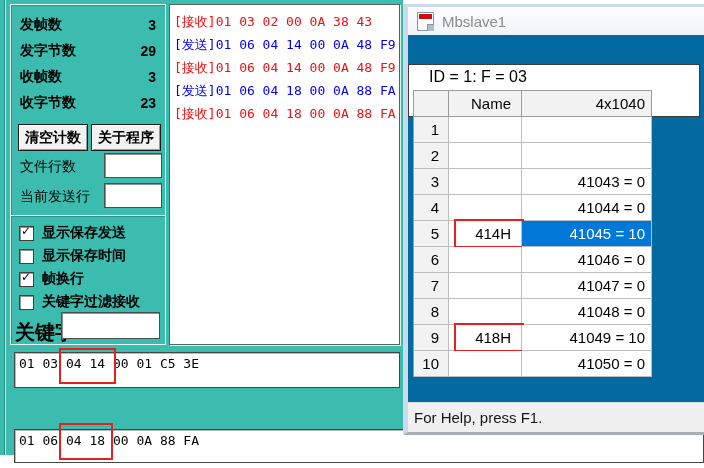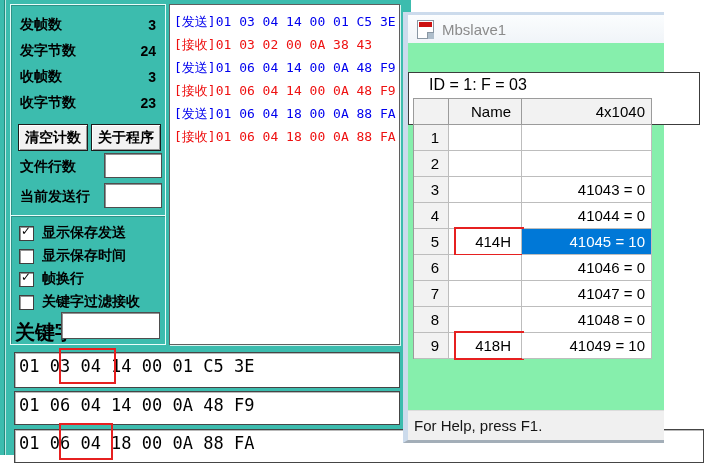--- a/index.html
+++ b/index.html
@@ -3,38 +3,38 @@
 <meta charset="utf-8">
 <style>
   * { margin:0; padding:0; }
   body { background:#fff; }
   #screen {
     position:relative; width:704px; height:468px; background:#ffffff;
     font-family:"Liberation Sans","DejaVu Sans",sans-serif; overflow:hidden;
   }
 
   
-  .teal { position:absolute; left:0; top:0; width:403px; height:455px; background:#3cbcae;padding-left:8px; }
+  .teal { position:absolute; left:0; top:0; width:403px; height:455px; background:#3cbcae; }
   .groove { position:absolute; left:4px; top:0; width:1px; height:100%; background:#27897e; box-shadow:1px 0 0 #bfeae4; }
 
   .gbox { position:absolute; border:1px solid #e9fdfa; box-shadow: inset 1px 1px 0 rgba(0,0,0,0.22); }
   .stats-group { left:10px; top:4px; width:154px; height:210px; }
   .opts-group  { left:10px; top:215px; width:154px; height:128px; }
 
   .stat-row { position:absolute; left:9px; right:9px; height:20px; display:flex; justify-content:space-between; align-items:center; font-size:14px; font-weight:700; color:#000; }
   .sr0{top:10px}.sr1{top:36px}.sr2{top:62px}.sr3{top:88px}
 
   .btn { position:absolute; top:119px; height:27px; background:#f2f2f2; border:1px solid #1c1c1c;
          box-shadow: inset 1px 1px 0 #ffffff, inset -1px -1px 0 #9a9a9a;
          font-family:Liberation Sans, sans-serif; font-weight:700; font-size:14px; color:#000;
          display:flex; align-items:center; justify-content:center; cursor:default; }
   .btn-clear { left:7px;  width:70px; }
   .btn-about { left:80px; width:70px; }
 
-  .flabel { position:absolute; left:9px; font-size:14px; font-weight:700; color:#000; }
+  .flabel { position:absolute; left:9px; font-size:14px; font-weight:400; color:#000; }
   .fl1 { top:153px; } .fl2 { top:183px; }
   .fin { position:absolute; width:58px; height:25px; background:#fff; border:1px solid #4e4e4e;
          box-shadow: inset 1px 1px 0 #919191; box-sizing:border-box; font-size:13px; padding:0 3px; }
   .fin1 { left:93px; top:148px; } .fin2 { left:93px; top:178px; }
 
   .cb-row { position:absolute; left:8px; display:flex; align-items:center; gap:8px; font-size:14px; font-weight:700; color:#000; height:16px; }
   .cbr0{top:9px}.cbr1{top:32px}.cbr2{top:55px}.cbr3{top:78px}
   .cb { width:13px; height:13px; background:#fff; border:1px solid #3f3f3f; box-shadow: inset 1px 1px 0 #949494; position:relative; flex:none; }
   .cb.checked::after { content:"✓"; position:absolute; left:1px; top:-3px; font-size:12px; font-weight:900; color:#000; }
   .kw-label { position:absolute; left:4px; top:103px; font-size:20px; font-weight:700; color:#000; }
@@ -42,32 +42,32 @@
            box-shadow: inset 1px 1px 0 #919191; box-sizing:border-box; font-size:13px; padding:0 3px; }
 
   .log { position:absolute; left:169px; top:4px; width:231px; height:341px; background:#fff;
          border:1px solid #5f5f5f; box-shadow:1px 1px 0 #d8f5f0; box-sizing:border-box;
          padding:5px 0 0 4px; font-family:"DejaVu Sans Mono",monospace; font-size:13px; line-height:23px; white-space:nowrap; overflow:hidden; }
   .log .send { color:#0000ee; }
   .log .recv { color:#ee1111; }
 
   
   .hexbox { position:absolute; background:#fff; border:1px solid #454545; box-shadow: inset 1px 1px 0 #b9b9b9;
-            box-sizing:border-box; font-family:"DejaVu Sans Mono",monospace; font-size:17px; color:#000;
+            box-sizing:border-box; font-family:"DejaVu Sans Mono",monospace; font-size:13px; color:#000;
             padding:3px 0 0 4px; white-space:nowrap; }
   .hb1 { left:14px; top:352px; width:386px; height:36px; }
   .hb2 { left:14px; top:391px; width:386px; height:34px; }
   .hb3 { left:14px; top:429px; width:690px; height:34px; }
 
   .ann { position:absolute; border:2px solid #e62020; z-index:6; pointer-events:none; }
   .ann1 { left:59px; top:348px; width:53px; height:32px; }
   .ann3 { left:59px; top:423px; width:50px; height:33px; }
 
   
-  .win { position:absolute; left:403px; top:12px; width:261px; height:431px; background:#86efac;
+  .win { position:absolute; left:403px; top:4px; width:301px; height:431px; background:#0369a1;
          border-left:5px solid #ccdbec; border-bottom:3px solid #a3aeb8; box-sizing:border-box; z-index:5; }
   .win-topframe { position:absolute; left:0; top:0; right:0; height:3px; background:#ccdbec; }
   .titlebar { position:absolute; left:0; top:3px; right:0; height:28px;
               background:linear-gradient(#fbfdfe,#f0f4f8); display:flex; align-items:center; padding-left:9px; box-sizing:border-box; }
   .docicon { width:15px; height:17px; background:#fff; border:1px solid #8a97a3; position:relative; flex:none; }
   .docicon::before { content:""; position:absolute; left:1px; top:1px; right:1px; height:5px; background:#cc1111; }
   .docicon::after  { content:""; position:absolute; right:-1px; bottom:-1px; width:6px; height:6px; background:#aebecb; border-left:1px solid #8a97a3; border-top:1px solid #8a97a3; }
   .wtitle { color:#8b8b8b; font-size:15px; margin-left:8px; }
 
   .idbox { position:absolute; left:0; top:31px; width:292px; height:53px; background:#fff; border:1px solid #3c3c3c;
@@ -97,21 +97,21 @@
   <div class="teal">
     <div class="groove"></div>
 
     <div class="gbox stats-group">
       <div class="stat-row sr0">
         <span>发帧数</span>
         <span>3</span>
       </div>
       <div class="stat-row sr1">
         <span>发字节数</span>
-        <span>24</span>
+        <span>29</span>
       </div>
       <div class="stat-row sr2">
         <span>收帧数</span>
         <span>3</span>
       </div>
       <div class="stat-row sr3">
         <span>收字节数</span>
         <span>23</span>
       </div>
 
@@ -139,35 +139,31 @@
       </div>
       <div class="cb-row cbr3">
         <span class="cb"></span>
         <span>关键字过滤接收</span>
       </div>
       <span class="kw-label">关键字</span>
       <input class="kw-in" value="" style="">
     </div>
 
     <div class="log">
-      <div class="send">[发送]01 03 04 14 00 01 C5 3E</div>
       <div class="recv">[接收]01 03 02 00 0A 38 43</div>
       <div class="send">[发送]01 06 04 14 00 0A 48 F9</div>
       <div class="recv">[接收]01 06 04 14 00 0A 48 F9</div>
       <div class="send">[发送]01 06 04 18 00 0A 88 FA</div>
       <div class="recv">[接收]01 06 04 18 00 0A 88 FA</div>
     </div>
   </div>
 
   <div class="hexbox hb1">
     <span>01 03 04 14 00 01 C5 3E</span>
   </div>
-  <div class="hexbox hb2">
-    <span>01 06 04 14 00 0A 48 F9</span>
-  </div>
   <div class="hexbox hb3">
     <span>01 06 04 18 00 0A 88 FA</span>
   </div>
   <div class="ann ann1"></div>
   <div class="ann ann3"></div>
 
   <div class="win">
     <div class="win-topframe"></div>
     <div class="titlebar">
       <span class="docicon"></span>
@@ -241,18 +237,25 @@
         <div class="tc tc-val">41048 = 0</div>
       </div>
       <div class="trow">
         <div class="tc tc-num">9</div>
         <div class="tc tc-name">
           <span>418H</span>
           <span class="cellann"></span>
         </div>
         <div class="tc tc-val">41049 = 10</div>
       </div>
+      <div class="trow">
+        <div class="tc tc-num">10</div>
+        <div class="tc tc-name">
+            <span></span>
+          </div>
+        <div class="tc tc-val">41050 = 0</div>
+      </div>
     </div>
 
     <div class="statusbar">For Help, press F1.</div>
   </div>
 
 </div>
 
 </body></html>

